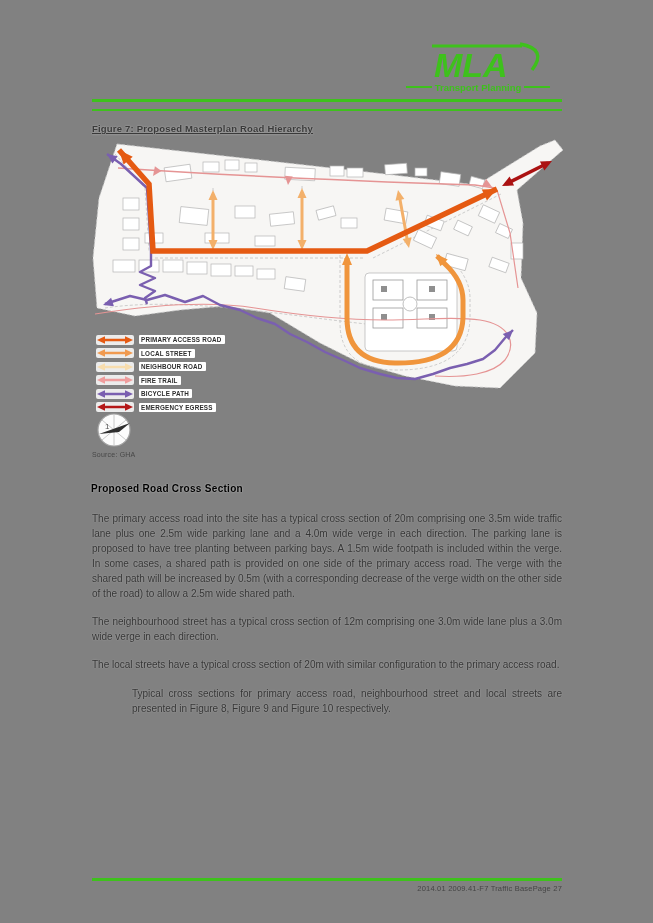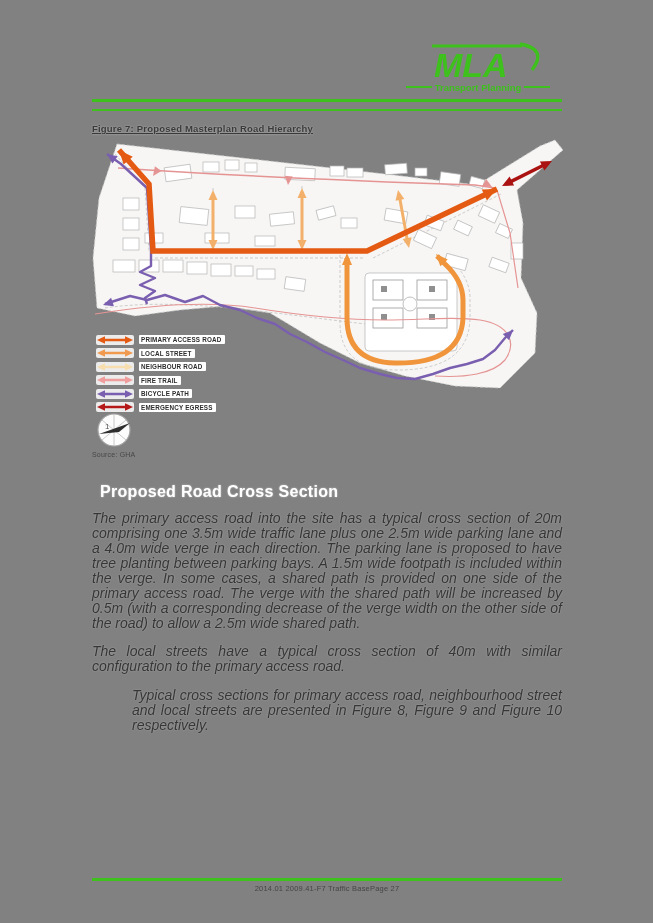--- a/index.html
+++ b/index.html
@@ -24,28 +24,28 @@
   
   #map-legend{left:96px;top:333px;width:170px;}
   .legend-row{display:flex;align-items:center;height:13px;margin-bottom:0.5px;}
   .lg-arrow{flex:0 0 38px;margin-right:5px;background:rgba(255,255,255,.85);border-radius:2px;}
   .legend-label{font-size:6.3px;font-weight:bold;color:#2d2d2d;background:#ffffff;padding:1px 3px 1px 2px;border-radius:1px;letter-spacing:.2px;white-space:nowrap;}
 
   #compass{left:92px;top:408px;width:44px;height:44px;}
   #source-note{left:92px;top:451px;font-size:7px;color:#474747;letter-spacing:.2px;}
 
   
-  #section-heading{left:100px;top:483px;width:470px;font-size:16px;font-weight:bold;color:#ffffff;letter-spacing:.3px;text-shadow:0 0 2px rgba(255,255,255,.55);}
-  #body-copy{left:92px;top:511px;width:470px;font-size:14px;line-height:15px;color:#363636;text-align:justify;text-shadow:0 0 2px rgba(255,255,255,.35);font-style:italic;}
+  #section-heading{left:91px;top:483px;width:470px;font-size:10px;font-weight:bold;color:#000000;letter-spacing:.3px;text-shadow:0 0 2px rgba(255,255,255,.55);}
+  #body-copy{left:92px;top:511px;width:470px;font-size:10px;line-height:15px;color:#363636;text-align:justify;text-shadow:0 0 2px rgba(255,255,255,.35);}
   #body-copy p{margin:0 0 13px 0;}
   #body-copy p:last-child{margin-top:14px;margin-left:40px;}
 
   
   #footer-rule{left:92px;top:878px;width:470px;height:0;border-top:3px solid #3ec11c;}
-  #footer-bar{left:92px;top:884px;width:470px;display:flex;justify-content:center;font-size:7.5px;color:#454545;letter-spacing:.2px;}
+  #footer-bar{left:92px;top:884px;width:470px;display:flex;justify-content:flex-end;font-size:7.5px;color:#454545;letter-spacing:.2px;}
 
   svg text{font-family:"Liberation Sans", sans-serif;}
 </style>
 </head>
 <body>
 
 <div class="abs" id="logo">
   <svg width="148" height="58" viewBox="0 0 148 58">
     <path d="M28,6 H118" stroke="#3ec11c" stroke-width="3" fill="none"></path>
     <path d="M116,4 Q144,9 128,30" stroke="#3ec11c" stroke-width="3.4" fill="none"></path>
@@ -248,21 +248,22 @@
     <text x="13" y="21" font-size="8" fill="#555">1</text>
   </svg>
 </div>
 
 <div class="abs" id="source-note">Source: GHA</div>
 
 <div class="abs" id="section-heading">Proposed Road Cross Section</div>
 
 <div class="abs" id="body-copy">
   <p>The primary access road into the site has a typical cross section of 20m comprising one 3.5m wide traffic lane plus one 2.5m wide parking lane and a 4.0m wide verge in each direction.  The parking lane is proposed to have tree planting between parking bays.  A 1.5m wide footpath is included within the verge.  In some cases, a shared path is provided on one side of the primary access road.  The verge with the shared path will be increased by 0.5m (with a corresponding decrease of the verge width on the other side of the road) to allow a 2.5m wide shared path.</p>
-  <p>The local streets have a typical cross section of 40m with similar configuration to the primary access road.</p>
+  <p>The neighbourhood street has a typical cross section of 12m comprising one 3.0m wide lane plus a 3.0m wide verge in each direction.</p>
+  <p>The local streets have a typical cross section of 20m with similar configuration to the primary access road.</p>
   <p>Typical cross sections for primary access road, neighbourhood street and local streets are presented in Figure 8, Figure 9 and Figure 10 respectively.</p>
 </div>
 
 <div class="abs" id="footer-rule"></div>
 <div class="abs" id="footer-bar">
   <span>2014.01 2009.41-F7 Traffic Base</span>
   <span>Page 27</span>
 </div>
 
 </body></html>

